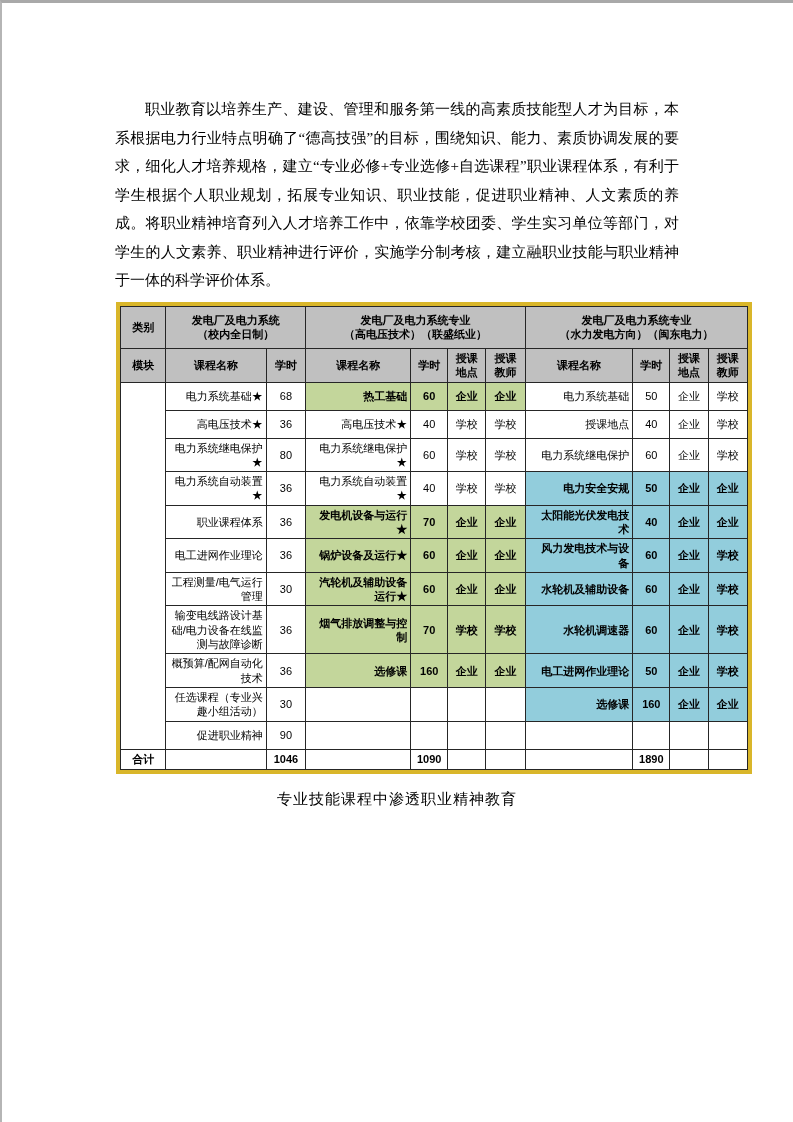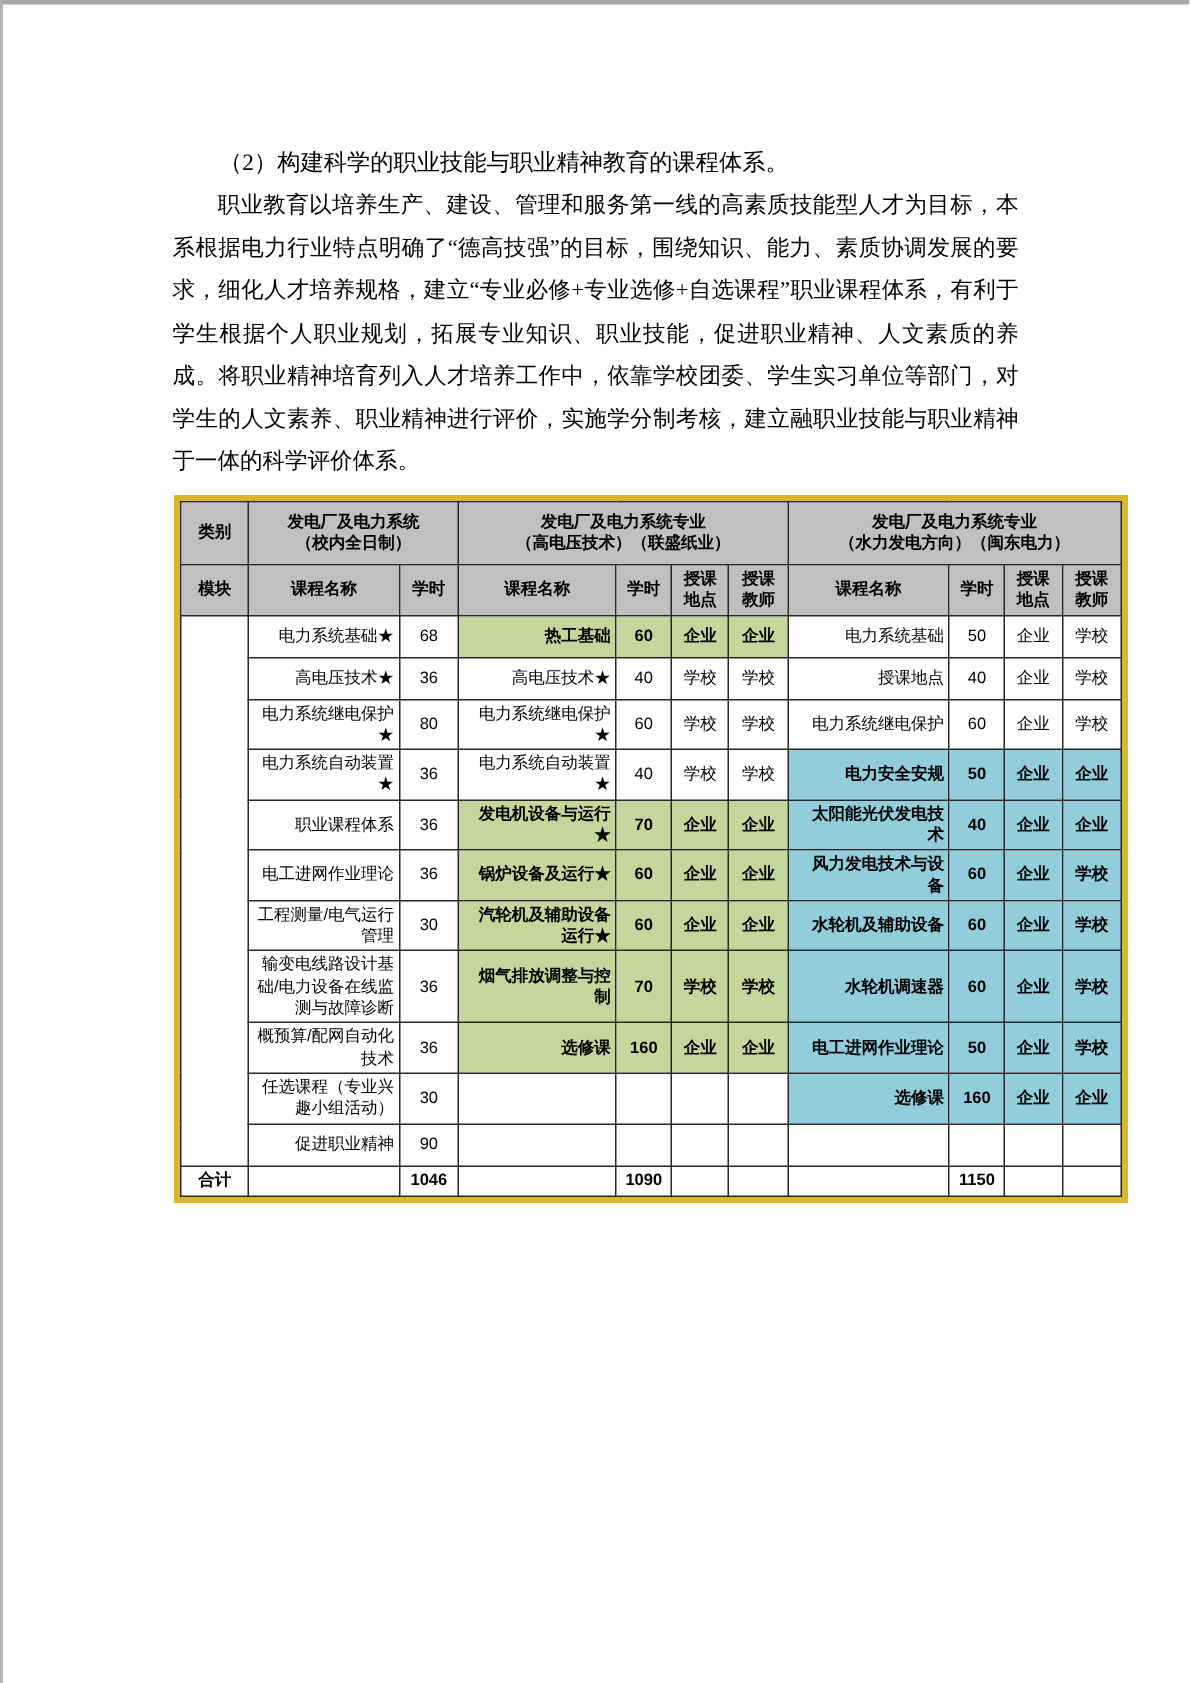--- a/index.html
+++ b/index.html
@@ -65,21 +65,20 @@
     font-size:15px;
     letter-spacing:1px;
   }
 </style>
 </head>
 <body>
 
 <div class="frame">
   <div class="content">
 
-    <p class="heading">（2）构建科学的职业技能与职业精神教育的课程体系。</p>
 
     <p class="body-para">职业教育以培养生产、建设、管理和服务第一线的高素质技能型人才为目标，本系根据电力行业特点明确了“德高技强”的目标，围绕知识、能力、素质协调发展的要求，细化人才培养规格，建立“专业必修+专业选修+自选课程”职业课程体系，有利于学生根据个人职业规划，拓展专业知识、职业技能，促进职业精神、人文素质的养成。将职业精神培育列入人才培养工作中，依靠学校团委、学生实习单位等部门，对学生的人文素养、职业精神进行评价，实施学分制考核，建立融职业技能与职业精神于一体的科学评价体系。</p>
 
     <div class="table-wrap">
       <table class="course">
         <colgroup>
           <col style="width:38px">
             <col style="width:84px">
             <col style="width:33px">
           <col style="width:88px">
@@ -259,23 +258,24 @@
         <tfoot>
           <tr>
             <td>合计</td>
             <td></td>
             <td>1046</td>
             <td></td>
             <td>1090</td>
             <td></td>
             <td></td>
             <td></td>
-            <td>1150</td>
+            <td>1890</td>
             <td></td>
             <td></td>
           </tr>
         </tfoot>
       </table>
     </div>
 
+    <p class="caption">专业技能课程中渗透职业精神教育</p>
 
   </div>
 </div>
 
 </body></html>

